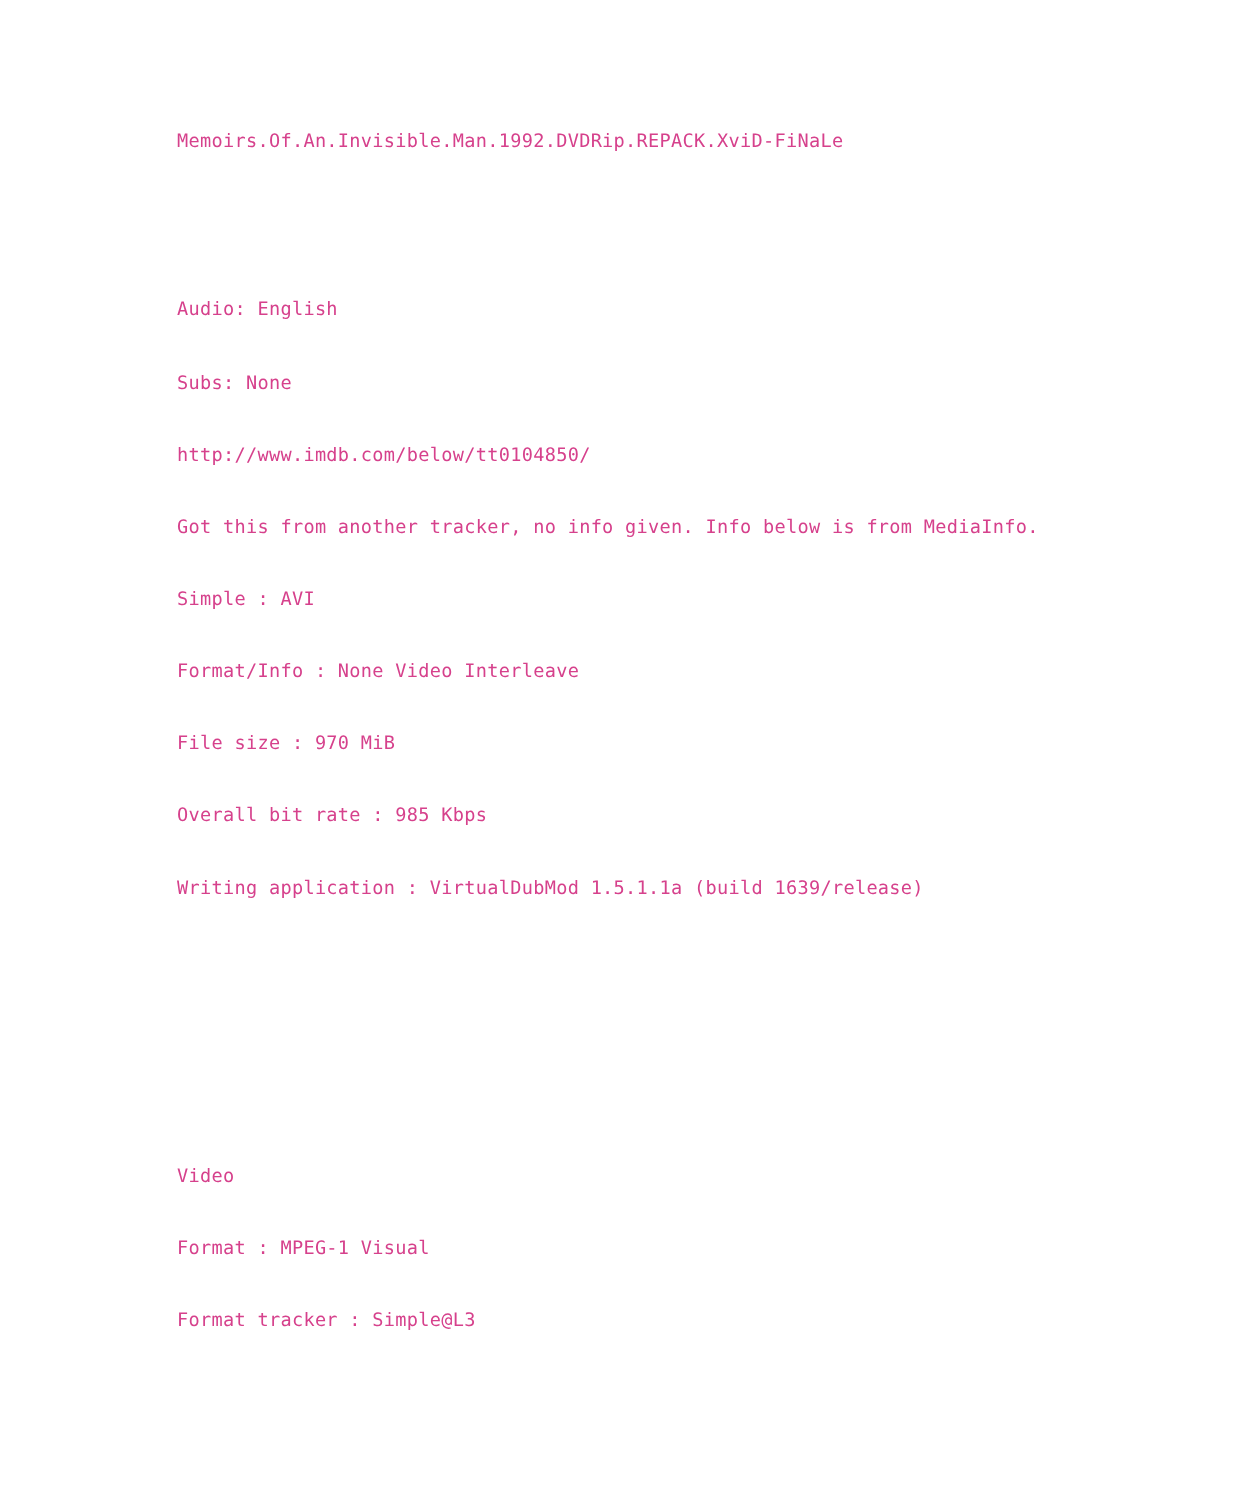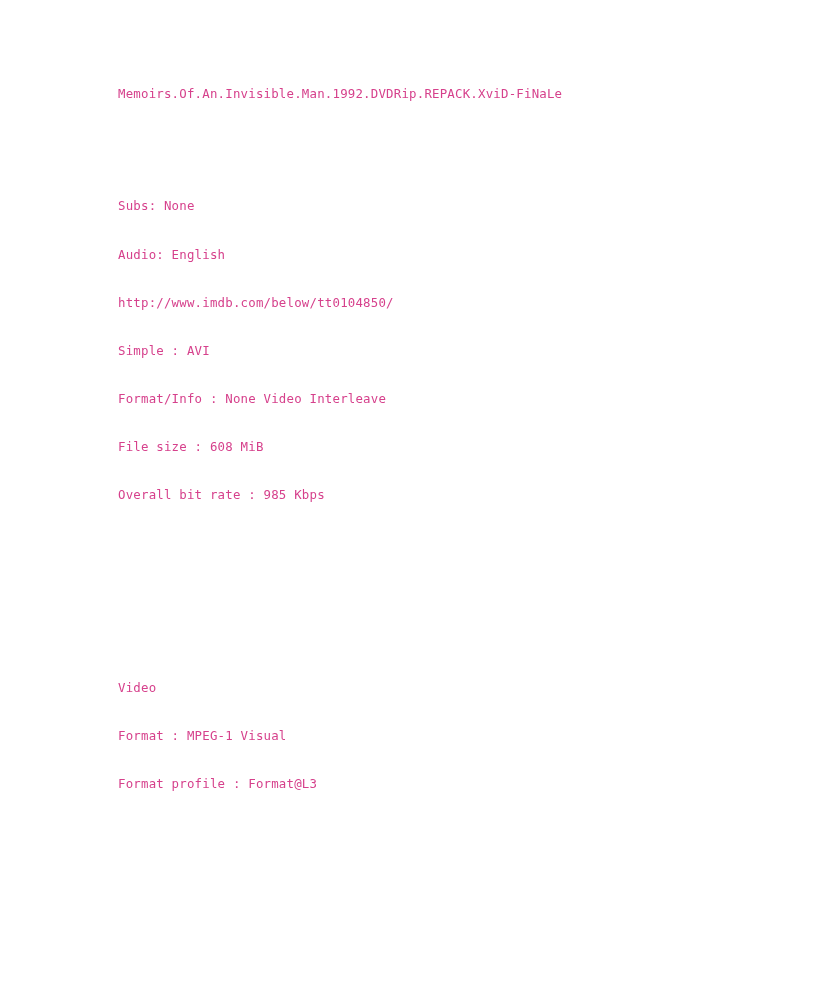--- a/index.html
+++ b/index.html
@@ -41,35 +41,37 @@
 </head>
 <body>
 
 <div class="page">
 
   <div class="nfo">
 
     <div class="line title-line">Memoirs.Of.An.Invisible.Man.1992.DVDRip.REPACK.XviD-FiNaLe</div>
 
     <div>
+      <div class="line">Audio: English</div>
       <div class="line">Subs: None</div>
-      <div class="line">Audio: English</div>
       <div class="line">http://www.imdb.com/below/tt0104850/</div>
+      <div class="line">Got this from another tracker, no info given. Info below is from MediaInfo.</div>
       <div class="line">Simple : AVI</div>
       <div class="line">Format/Info : None Video Interleave</div>
-      <div class="line">File size : 608 MiB</div>
+      <div class="line">File size : 970 MiB</div>
       <div class="line">Overall bit rate : 985 Kbps</div>
+      <div class="line">Writing application : VirtualDubMod 1.5.1.1a (build 1639/release)</div>
     </div>
 
     <div class="blank"></div>
 
     <div>
       <div class="line">Video</div>
       <div class="line">Format : MPEG-1 Visual</div>
-      <div class="line">Format profile : Format@L3</div>
+      <div class="line">Format tracker : Simple@L3</div>
       
       
       
       
       
       
       
       
       
       

